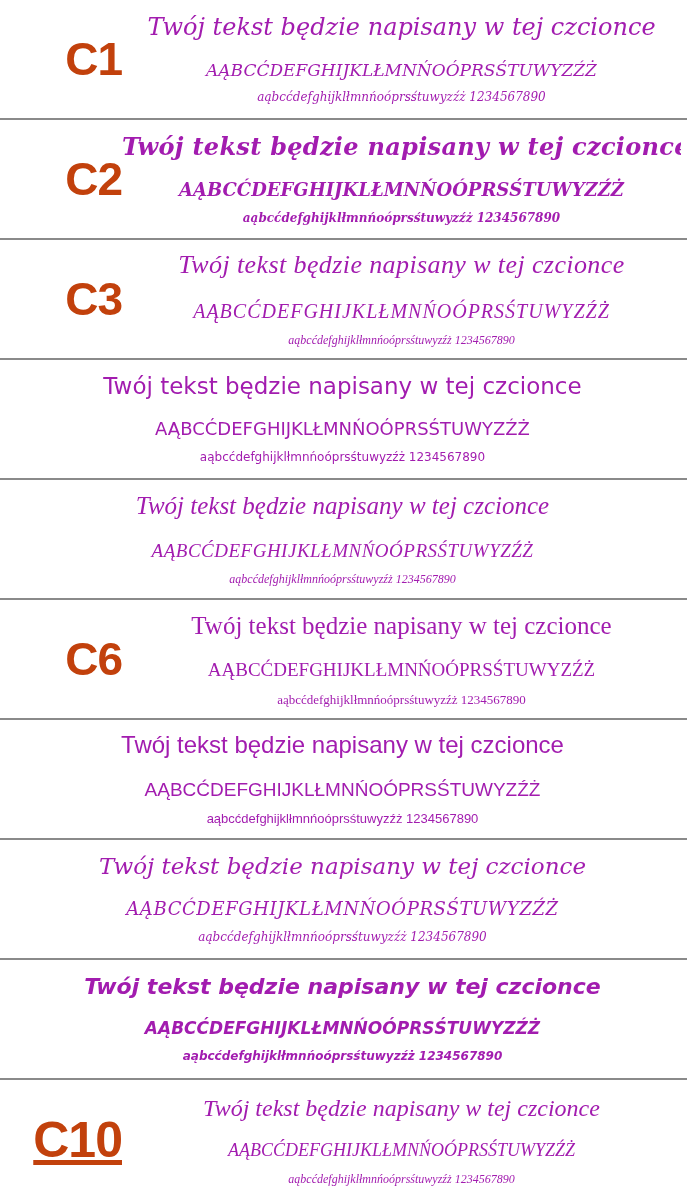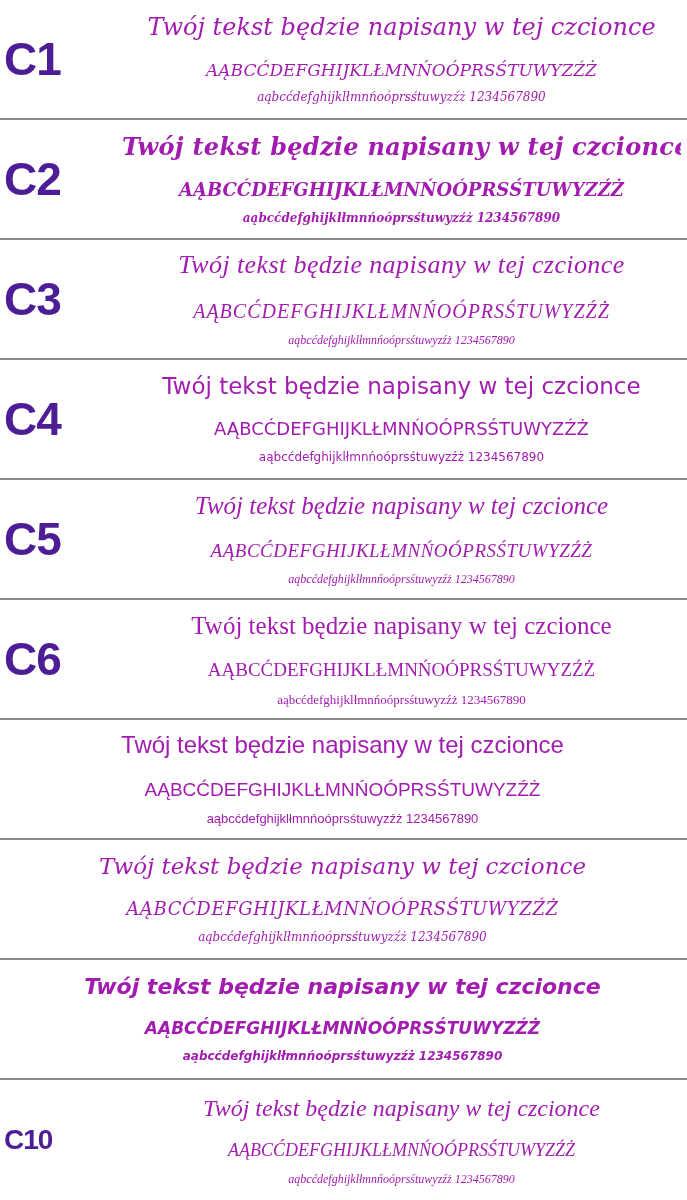--- a/index.html
+++ b/index.html
@@ -30,26 +30,27 @@
   }
   .row:last-child {
     border-bottom: none;
   }
   .code {
     flex: 0 0 118px;
     font-family: "Liberation Sans", sans-serif;
     font-weight: bold;
     font-size: 46px;
     line-height: 1;
-    color: #4c1d95;
-    text-align: left;
+    color: #c2410c;
+    text-align: right;
     letter-spacing: -1px;
   }
   .code.small {
-    font-size: 28px;
+    font-size: 50px;
+    text-decoration: underline;
   }
   .samples {
     flex: 1 1 auto;
     text-align: center;
     color: #a21caf;
     overflow: hidden;
   }
   .line1 {
     font-size: 25px;
     line-height: 1.18;
@@ -135,30 +136,28 @@
   <div class="row f-c3">
     <div class="code">C3</div>
     <div class="samples">
       <div class="line1">Twój tekst będzie napisany w tej czcionce</div>
       <div class="line2">AĄBCĆDEFGHIJKLŁMNŃOÓPRSŚTUWYZŹŻ</div>
       <div class="line3">aąbcćdefghijklłmnńoóprsśtuwyzźż 1234567890</div>
     </div>
   </div>
 
   <div class="row f-c4">
-    <div class="code">C4</div>
     <div class="samples">
       <div class="line1">Twój tekst będzie napisany w tej czcionce</div>
       <div class="line2">AĄBCĆDEFGHIJKLŁMNŃOÓPRSŚTUWYZŹŻ</div>
       <div class="line3">aąbcćdefghijklłmnńoóprsśtuwyzźż 1234567890</div>
     </div>
   </div>
 
   <div class="row f-c5">
-    <div class="code">C5</div>
     <div class="samples">
       <div class="line1">Twój tekst będzie napisany w tej czcionce</div>
       <div class="line2">AĄBCĆDEFGHIJKLŁMNŃOÓPRSŚTUWYZŹŻ</div>
       <div class="line3">aąbcćdefghijklłmnńoóprsśtuwyzźż 1234567890</div>
     </div>
   </div>
 
   <div class="row f-c6">
     <div class="code">C6</div>
     <div class="samples">

